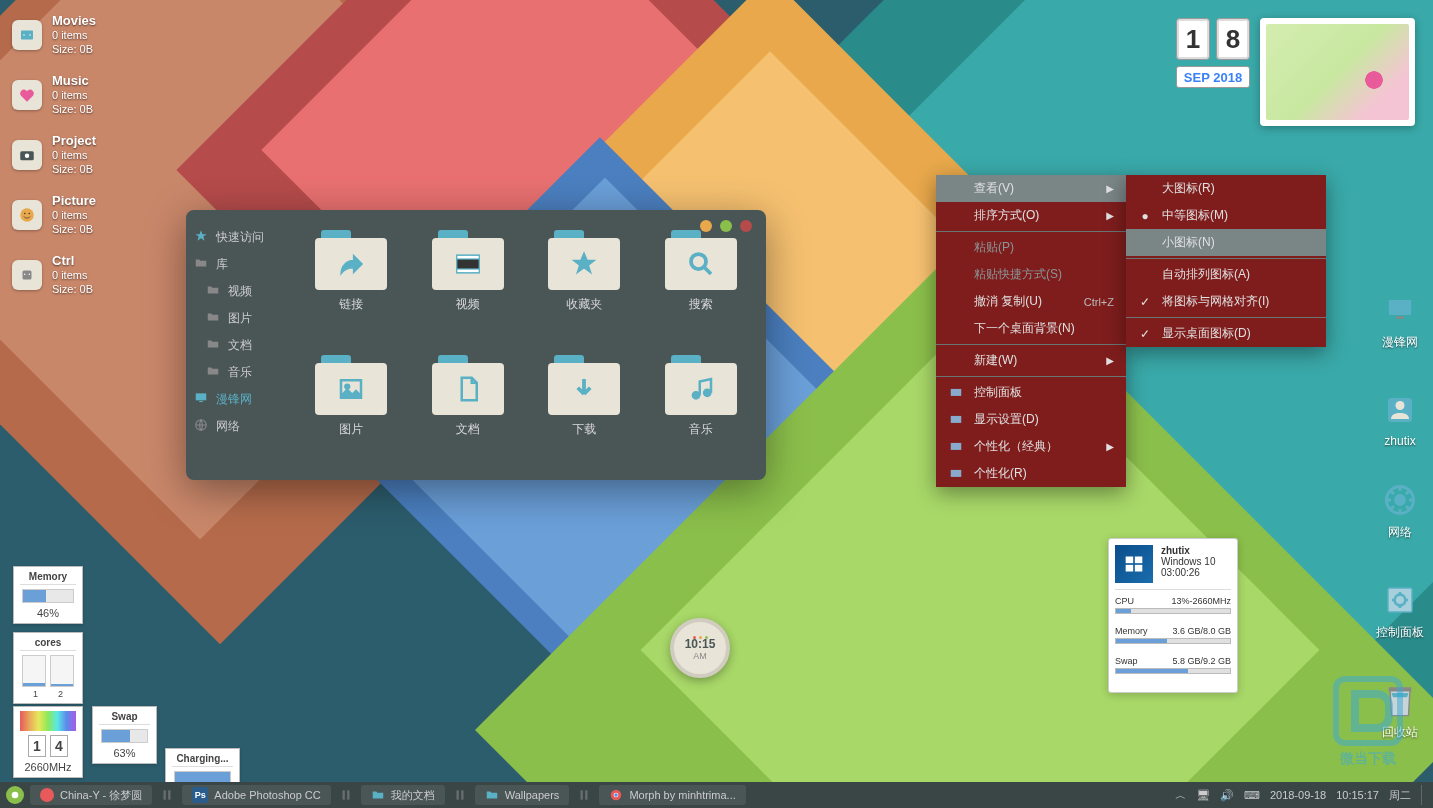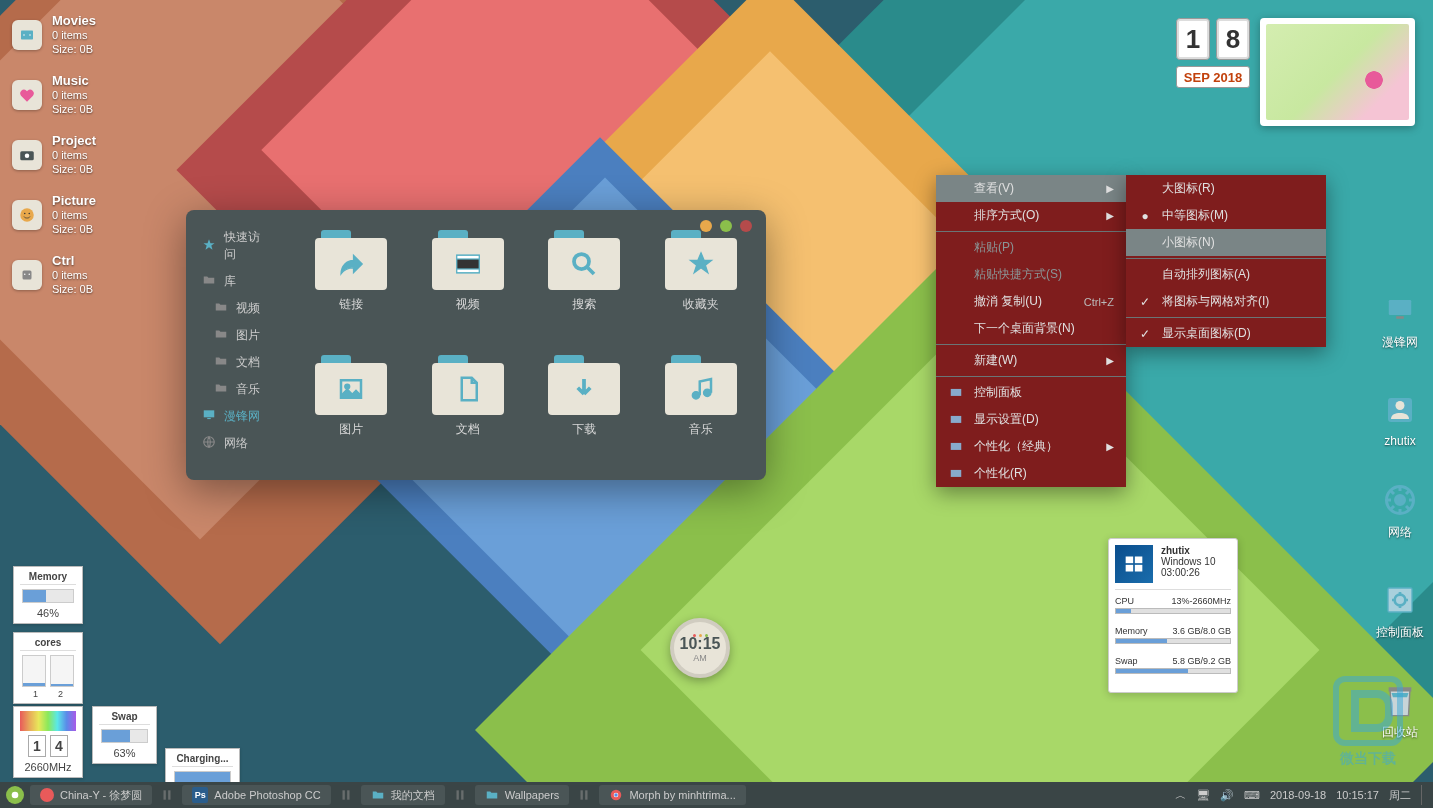--- a/index.html
+++ b/index.html
@@ -29,30 +29,30 @@
 .desktop-item .meta .title { font-weight: 600; font-size: 13px; }
 
 
 .right-icon { position:absolute; width:70px; text-align:center; color:#fff; text-shadow:0 1px 2px rgba(0,0,0,.6); font-size:12px; }
 .right-icon .ico { width:40px; height:40px; margin:0 auto 4px; display:flex;align-items:center;justify-content:center; border-radius:4px;}
 
 
 .calendar-widget { position:absolute; left:1176px; top:18px; }
 .calendar-widget .digits { display:flex; gap:6px; }
 .calendar-widget .digit { width:34px; height:42px; background:#fff; border:1px solid #999; border-radius:4px; font-size:26px; font-weight:bold; display:flex; align-items:center; justify-content:center; color:#333; box-shadow:inset 0 0 0 2px #ddd;}
-.calendar-widget .month { margin-top:6px; height:22px; background:#fff; border:1px solid #999; border-radius:3px; font-size:13px; font-weight:600; display:flex; align-items:center; justify-content:center; color:#c2410c;}
+.calendar-widget .month { margin-top:6px; height:22px; background:#fff; border:1px solid #999; border-radius:3px; font-size:13px; font-weight:600; display:flex; align-items:center; justify-content:center; color:#3b82f6;}
 
 
 .photo-widget { position:absolute; left:1260px; top:18px; width:155px; height:108px; background:#fff; border-radius:4px; padding:6px; box-shadow:0 2px 8px rgba(0,0,0,.3); }
 .photo-widget .photo { width:100%; height:100%; background:linear-gradient(135deg,#d4edb0 0%,#c8e8a0 50%,#f5c4d4 80%); border-radius:2px; position:relative;}
 .photo-widget .photo::after{content:"";position:absolute;right:15px;bottom:20px;width:40px;height:40px;background:radial-gradient(circle,#e85a9a 30%,transparent 32%);}
 
 
 .fm-window { position:absolute; left:186px; top:210px; width:580px; height:270px; background:#4a5556; border-radius:8px; box-shadow:0 10px 40px rgba(0,0,0,.4); display:flex; }
-.fm-sidebar { width:100px; padding:14px 16px; color:#ccc; font-size:12px; }
+.fm-sidebar { width:100px; padding:14px 8px; color:#ccc; font-size:12px; }
 .fm-sidebar .item { display:flex; align-items:center; gap:8px; padding:5px 0; cursor:default; }
 .fm-sidebar .item.active { color:#5ab0c4; }
 .fm-sidebar .item svg{width:14px;height:14px;flex-shrink:0;}
 .fm-content { flex:1; padding:20px 12px 8px; display:grid; grid-template-columns:repeat(4,1fr); gap:8px 10px; }
 .fm-folder { text-align:center; color:#d8d8d8; font-size:12px; }
 .fm-folder .ficon { width:80px; height:60px; margin:0 auto 6px; position:relative; }
 .fm-folder .ficon .tab { position:absolute; top:0; left:10px; width:30px; height:12px; background:#5ab0c4; border-radius:3px 3px 0 0;}
 .fm-folder .ficon .body { position:absolute; top:8px; left:4px; right:4px; bottom:0; background:#e8e4d8; border-radius:4px; display:flex;align-items:center;justify-content:center;}
 .fm-folder .ficon .body svg { width:30px; height:30px; fill:#5ab0c4; stroke:#5ab0c4; }
 .fm-traffic { position:absolute; top:10px; right:14px; display:flex; gap:8px;}
@@ -67,21 +67,21 @@
 .ctx-menu .row .shortcut { margin-left:auto; color:#bbb; font-size:11px;}
 .ctx-menu .row .ico { width:16px; height:16px; display:flex;align-items:center;justify-content:center;}
 .ctx-menu hr { border:none; border-top:1px solid #6a7576; margin:2px 0;}
 .ctx-sub .row .check{width:14px;text-align:center;}
 .ctx-sub .row .dot{width:14px;text-align:center;}
 
 
 .clock-widget{position:absolute;left:670px;top:618px;width:60px;height:60px;background:#e8e4d8;border-radius:50%;border:4px solid #d0ccc0;display:flex;flex-direction:column;align-items:center;justify-content:center;box-shadow:0 3px 10px rgba(0,0,0,.3);}
 .clock-widget .dots{display:flex;gap:3px;margin-bottom:-2px;}
 .clock-widget .dots span{width:3px;height:3px;border-radius:50%;}
-.clock-widget .time{font-size:16px;font-weight:600;color:#4a5556;}
+.clock-widget .time{font-size:12px;font-weight:600;color:#4a5556;}
 .clock-widget .ampm{font-size:9px;color:#888;}
 
 
 .mon-widget{position:absolute;background:#fff;border:1px solid #bbb;padding:4px 6px;font-size:10px;color:#444;text-align:center;box-shadow:0 1px 3px rgba(0,0,0,.2);}
 .mon-widget .title{font-weight:600;border-bottom:1px solid #ddd;padding-bottom:2px;margin-bottom:4px;}
 .mon-widget .bar{height:14px;background:#e8e8e8;border:1px solid #ccc;position:relative;margin:4px 2px;}
 .mon-widget .bar .fill{position:absolute;left:0;top:0;bottom:0;background:#6a9fd8;}
 .mon-widget .val{font-size:11px;}
 
 .cores-widget .core-row{display:flex;gap:4px;justify-content:center;}
@@ -350,37 +350,37 @@
             </svg>
           </div>
         </div>
         <div>视频</div>
       </div>
       <div class="fm-folder">
         <div class="ficon">
           <div class="tab"></div>
           <div class="body">
             <svg viewBox="0 0 24 24">
+              <path d="M12 3l2.5 6h6l-5 4 2 6-5.5-4-5.5 4 2-6-5-4h6z"></path>
+            </svg>
+          </div>
+        </div>
+        <div>收藏夹</div>
+      </div>
+      <div class="fm-folder">
+        <div class="ficon">
+          <div class="tab"></div>
+          <div class="body">
+            <svg viewBox="0 0 24 24">
               <circle cx="10" cy="10" r="6" fill="none" stroke="#5ab0c4" stroke-width="3"></circle>
               <path d="M15 15l5 5" stroke="#5ab0c4" stroke-width="3"></path>
             </svg>
           </div>
         </div>
         <div>搜索</div>
-      </div>
-      <div class="fm-folder">
-        <div class="ficon">
-          <div class="tab"></div>
-          <div class="body">
-            <svg viewBox="0 0 24 24">
-              <path d="M12 3l2.5 6h6l-5 4 2 6-5.5-4-5.5 4 2-6-5-4h6z"></path>
-            </svg>
-          </div>
-        </div>
-        <div>收藏夹</div>
       </div>
       <div class="fm-folder">
         <div class="ficon">
           <div class="tab"></div>
           <div class="body">
             <svg viewBox="0 0 24 24">
               <rect x="4" y="5" width="16" height="14" fill="none" stroke="#5ab0c4" stroke-width="2"></rect>
               <circle cx="9" cy="10" r="2"></circle>
               <path d="M4 17l5-5 4 4 3-3 4 4v2H4z"></path>
             </svg>

